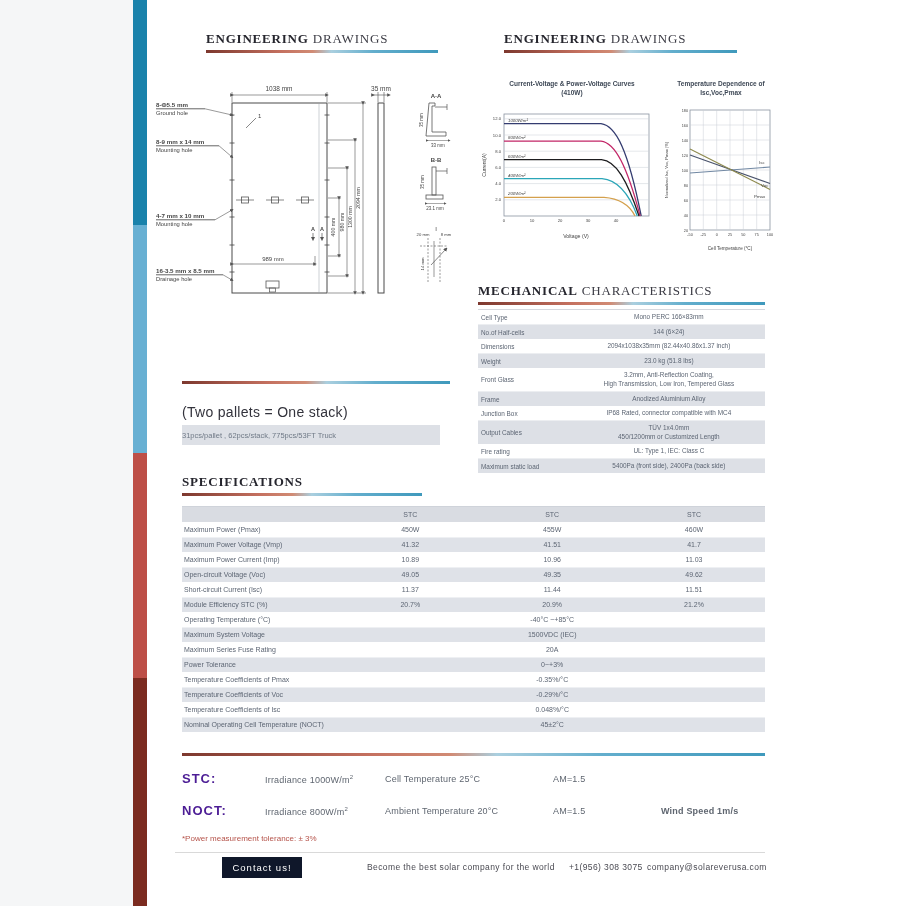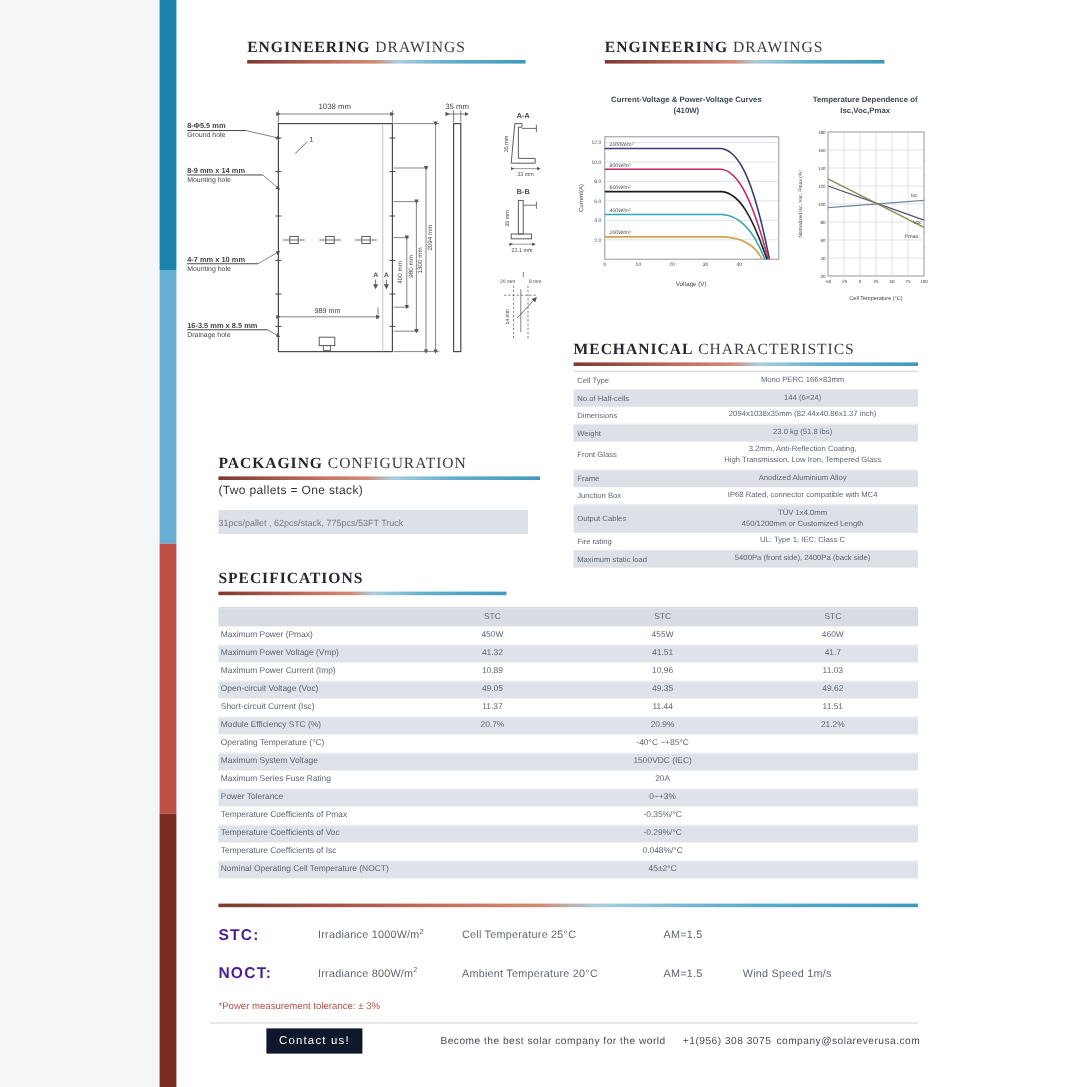--- a/index.html
+++ b/index.html
@@ -24,21 +24,21 @@
   .chart-title{font-size:6.5px;font-weight:bold;color:#3e4856;text-align:center;line-height:1.35;margin:0 auto;}
   
   .mech-table{left:478px;top:309px;width:287px;border-top:1px solid #d5d8de;}
   .mrow{display:flex;align-items:center;min-height:14px;font-size:6.4px;color:#5c6573;}
   .mrow.alt{background:#dde0e6;}
   .mrow:not(.alt){border-bottom:1px solid #eceef1;}
   .mrow.tall{min-height:23px;}
   .ml{width:33%;padding-left:3px;box-sizing:border-box;}
   .mv{width:67%;text-align:center;white-space:pre-line;line-height:1.35;}
   
-  .pack-sub{left:182px;top:404px;font-size:10px;font-weight:500;color:#33333c;letter-spacing:.3px;}
+  .pack-sub{left:182px;top:404px;font-size:14px;font-weight:500;color:#33333c;letter-spacing:.3px;}
   .pack-note{left:182px;top:425px;width:258px;height:20px;background:#dde0e6;color:#707a87;
              font-size:7.5px;display:flex;align-items:center;box-sizing:border-box;}
   
   .spec-table{left:182px;top:506px;width:583px;border-top:1px solid #cfd3da;}
   .srow{display:flex;align-items:center;height:14.5px;font-size:7px;color:#5c6573;}
   .srow.module{height:23px;font-size:7.2px;}
   .srow.cond{height:15px;background:#d9dce2;}
   .srow.alt{background:#dfe2e8;}
   .srow:not(.alt):not(.cond){border-bottom:1px solid #eef0f3;}
   .sl{width:27%;padding-left:2px;box-sizing:border-box;}
@@ -354,21 +354,20 @@
       <span class="ml">Fire rating</span>
       <span class="mv">UL: Type 1, IEC: Class C</span>
     </div>
   <div class="mrow alt">
       <span class="ml">Maximum static load</span>
       <span class="mv">5400Pa (front side), 2400Pa (back side)</span>
     </div>
 </div>
 
 <div class="abs sec-hdr" style="left:182px;top:378px;width:268px;">
-  <div class="t"><span class="b">PACKAGING</span><span class="light"> CONFIGURATION</span></div>
   <div class="grad"></div>
 </div>
 <div class="abs pack-sub">(Two pallets = One stack)</div>
 <div class="abs pack-note">31pcs/pallet , 62pcs/stack, 775pcs/53FT Truck</div>
 
 <div class="abs sec-hdr" style="left:182px;top:474px;width:240px;">
   <div class="t"><span class="b">SPECIFICATIONS</span></div>
   <div class="grad"></div>
 </div>
 <div class="abs spec-table">
@@ -452,21 +451,21 @@
 
 <div class="abs cond-label" style="left:182px;top:771px;">STC:</div>
 <div class="abs cond-item" style="left:265px;top:774px;"><span>Irradiance 1000W/m</span><sup>2</sup></div>
 <div class="abs cond-item" style="left:385px;top:774px;">Cell Temperature 25°C</div>
 <div class="abs cond-item" style="left:553px;top:774px;">AM=1.5</div>
 
 <div class="abs cond-label" style="left:182px;top:803px;">NOCT:</div>
 <div class="abs cond-item" style="left:265px;top:806px;"><span>Irradiance 800W/m</span><sup>2</sup></div>
 <div class="abs cond-item" style="left:385px;top:806px;">Ambient Temperature 20°C</div>
 <div class="abs cond-item" style="left:553px;top:806px;">AM=1.5</div>
-<div class="abs cond-item" style="left:619px;top:806px;">Wind Speed 1m/s</div>
+<div class="abs cond-item" style="left:661px;top:806px;font-weight:bold;">Wind Speed 1m/s</div>
 
 <div class="abs footnote" style="left:182px;top:834px;">*Power measurement tolerance: ± 3%</div>
 
 <div class="abs hr" style="left:175px;top:852px;width:590px;"></div>
 <div class="abs contact-btn" style="left:222px;top:857px;">Contact us!</div>
 <div class="abs footer-text" style="left:332px;top:862px;">Become the best solar company for the world</div>
 <div class="abs footer-text" style="left:534px;top:862px;">+1(956) 308 3075</div>
 <div class="abs footer-text" style="left:612px;top:862px;">company@solareverusa.com</div>
 
 </body></html>

